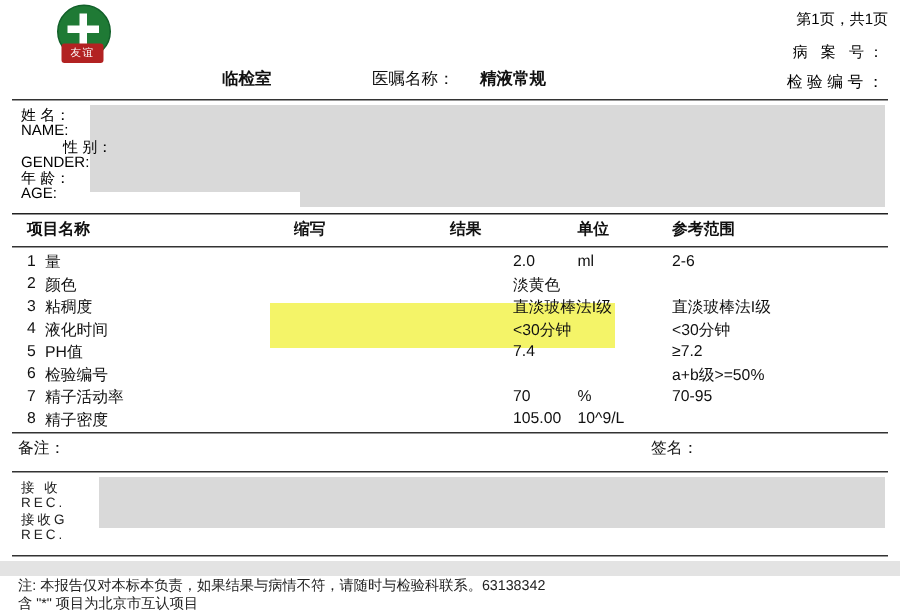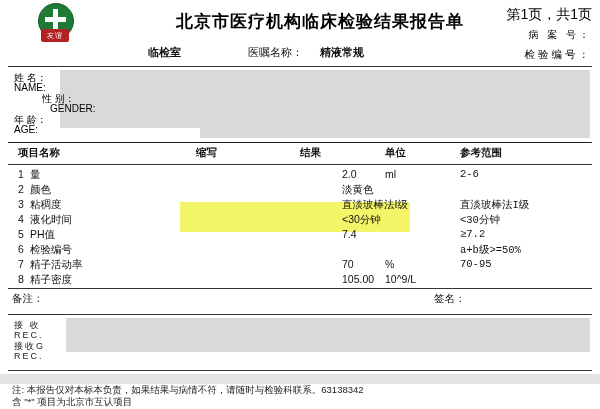--- a/index.html
+++ b/index.html
@@ -93,21 +93,21 @@
     text-align: center;
     font-size: 17px;
     font-weight: bold;
     letter-spacing: 1px;
     color: #000;
   }
   .page-count {
     position: absolute;
     right: 8px;
     top: 6px;
-    font-size: 14px;
+    font-size: 10px;
     color: #000;
   }
   .case-no {
     position: absolute;
     right: 8px;
     top: 28px;
     font-size: 10px;
     color: #000;
     letter-spacing: 3px;
   }
@@ -169,21 +169,21 @@
     line-height: 11px;
   }
   .patient .field {
     position: absolute;
     left: 14px;
     color: #000;
   }
   .patient .f1 { top: 2px; }
   .patient .f1b { top: 12px; }
   .patient .f2 { top: 23px; margin-left: 28px; }
-  .patient .f2b { top: 33px; margin-left: 36px; }
+  .patient .f2b { top: 33px; }
   .patient .f3 { top: 44px; }
   .patient .f3b { top: 54px; }
   .redact {
     position: absolute;
     background: #d9d9d9;
   }
   .redact-a { left: 60px; top: 0px; width: 530px; height: 58px; }
   .redact-b { left: 200px; top: 58px; width: 390px; height: 10px; }
 
   
@@ -200,21 +200,21 @@
     font-weight: bold;
   }
   .thead .c, .trow .c {
     position: absolute;
     white-space: nowrap;
   }
   .col-name   { left: 18px; }
   .col-abbr   { left: 196px; }
   .col-result { left: 300px; }
   .col-unit   { left: 385px; }
-  .col-ref    { left: 460px; font-family: Liberation Mono, monospace; }
+  .col-ref    { left: 448px; }
 
   .trow {
     position: relative;
     height: 15px;
   }
   .trow .idx {
     position: absolute;
     left: 18px;
   }
   .trow .nm {
@@ -280,21 +280,20 @@
 
 <div class="page">
 
   <div class="header">
     <div class="logo">
       <div class="logo-circle"></div>
       <div class="logo-cross-v"></div>
       <div class="logo-cross-h"></div>
       <div class="logo-badge">友谊</div>
     </div>
-    <div class="report-title">北京市医疗机构临床检验结果报告单</div>
     <div class="page-count">第1页，共1页</div>
     <div class="case-no">病 案 号：</div>
     <div class="exam-no">检验编号：</div>
   </div>
 
   <div class="subrow">
     <div class="dept-label">临检室</div>
     <div class="order-label">医嘱名称：</div>
     <div class="order-value">精液常规</div>
   </div>

